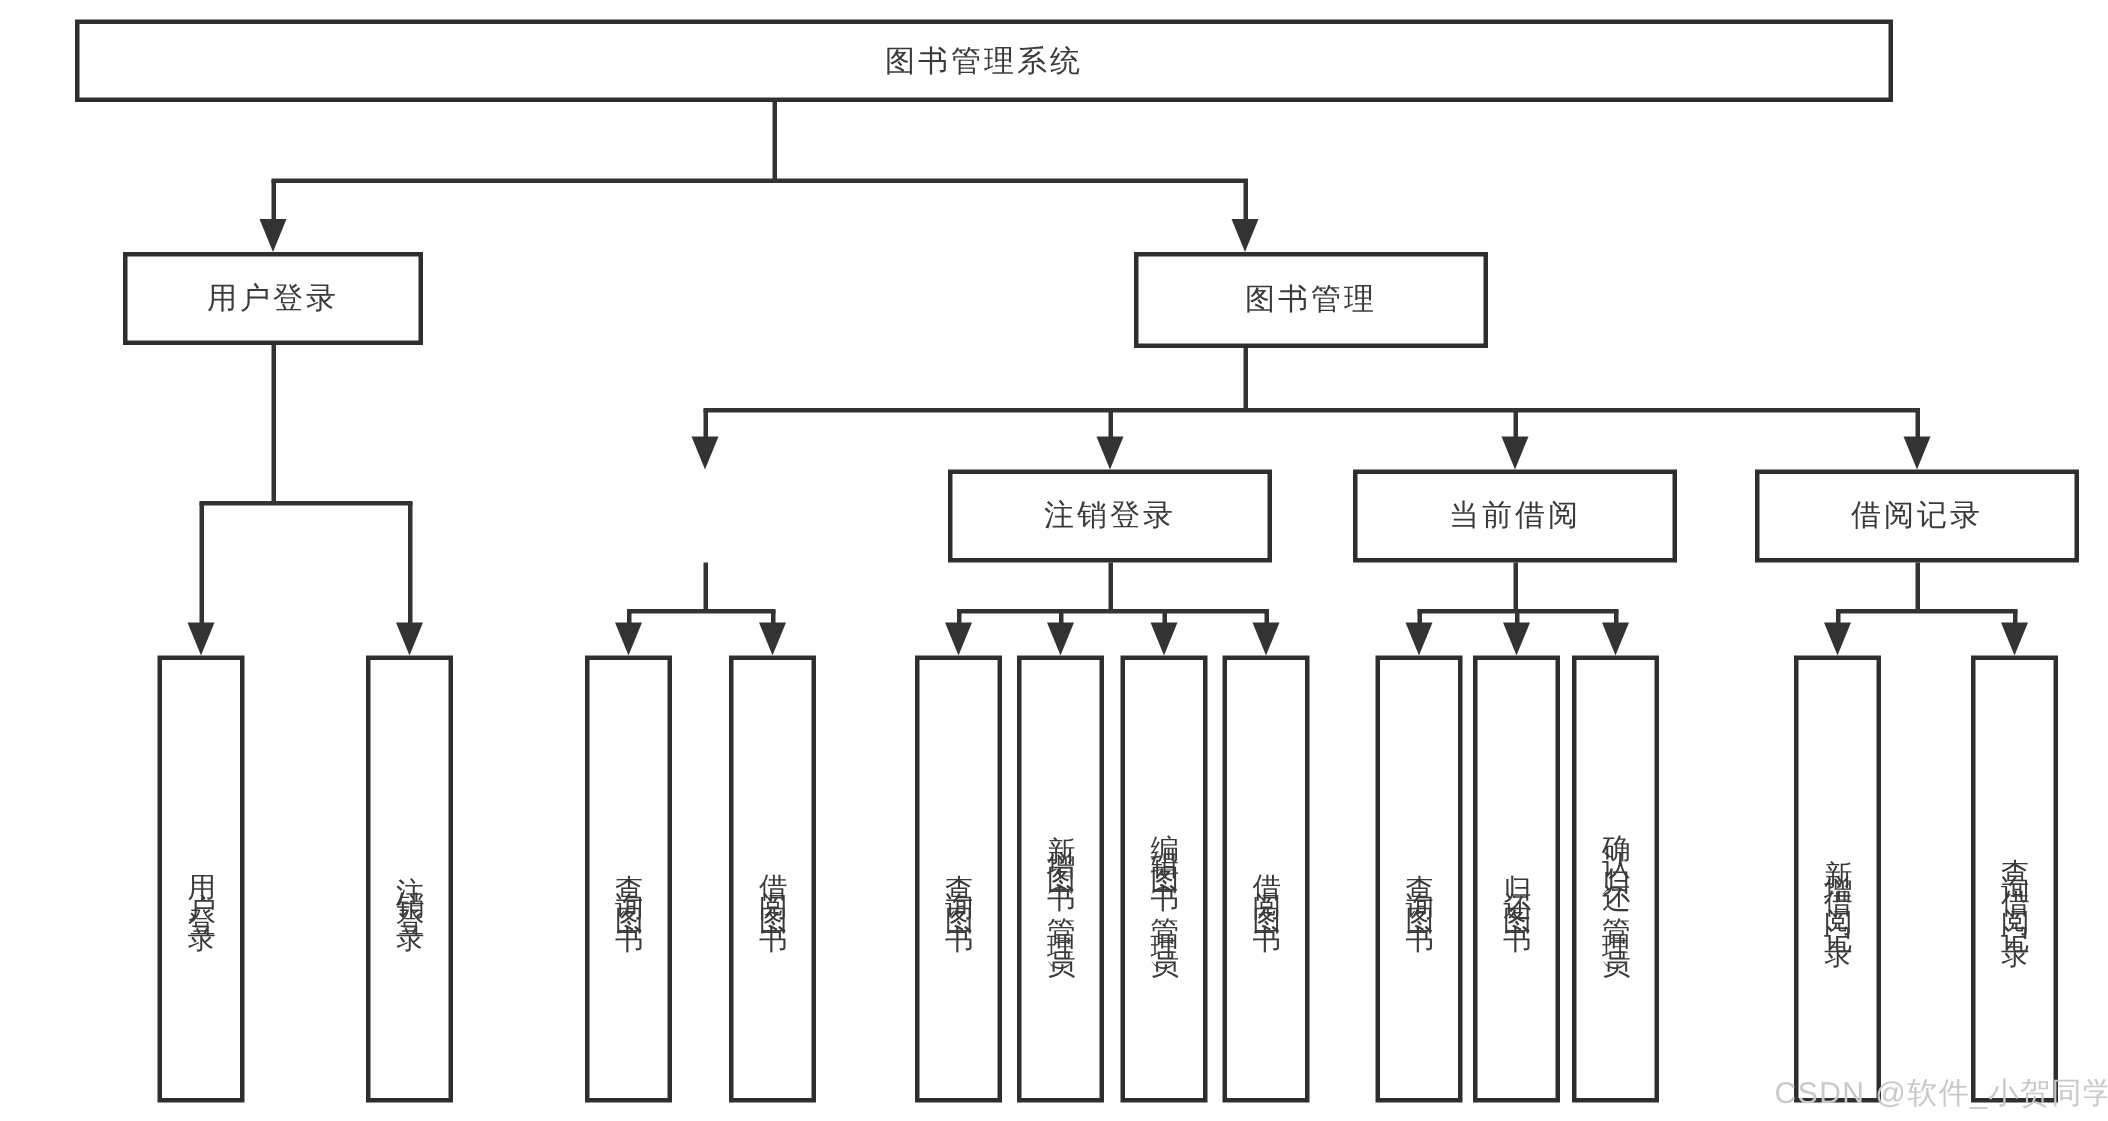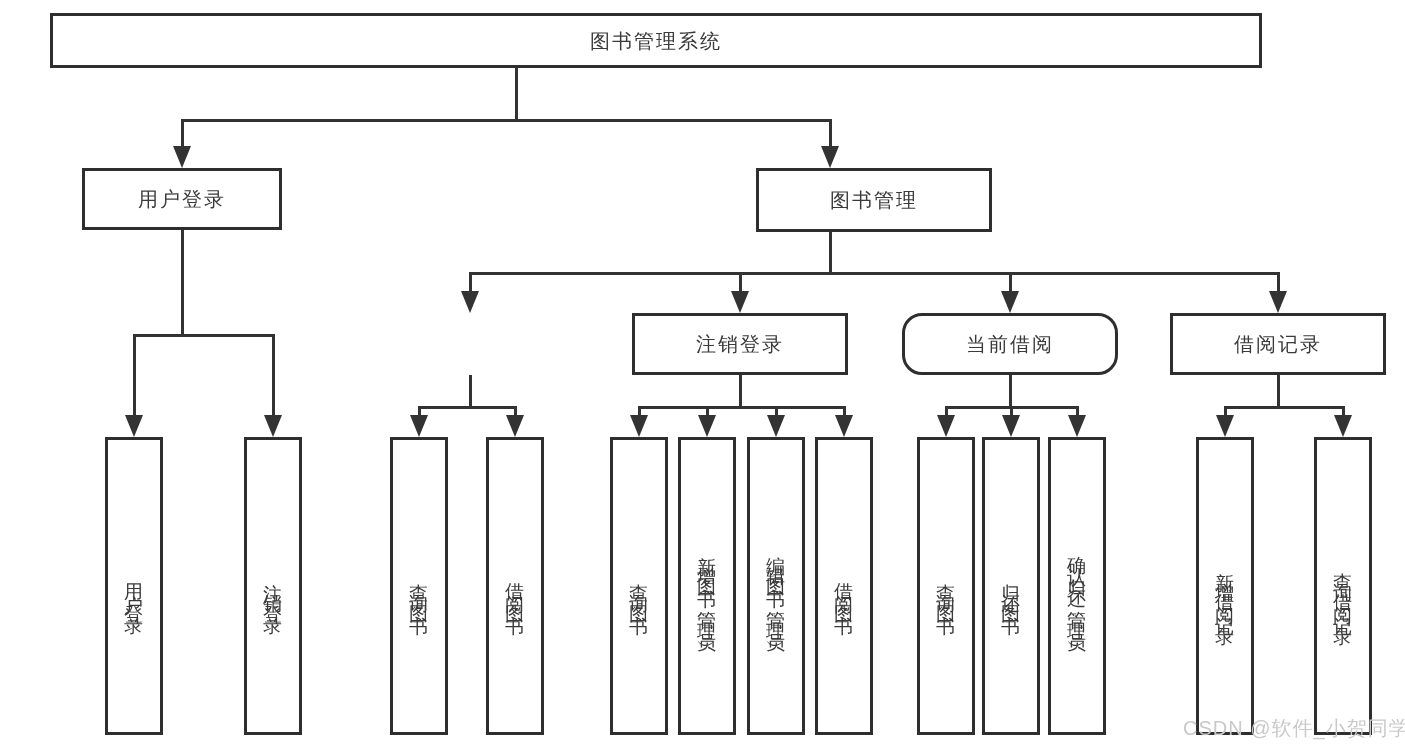--- a/index.html
+++ b/index.html
@@ -72,21 +72,21 @@
 
   <div class="box hbox" style="left:12px; top:13px; width:1212px; height:55px;margin-left:38px;">图书管理系统</div>
 
   <div class="box hbox" style="left:82px; top:168px; width:200px; height:62px;">用户登录</div>
 
   <div class="box hbox" style="left:712px; top:168px; width:236px; height:64px;margin-left:44px;">图书管理</div>
 
 
   <div class="box hbox" style="left:632px; top:313px; width:216px; height:62px;">注销登录</div>
 
-  <div class="box hbox" style="left:902px; top:313px; width:216px; height:62px;border-radius:20px;">当前借阅</div>
+  <div class="box hbox" style="left:902px; top:313px; width:216px; height:62px;">当前借阅</div>
 
   <div class="box hbox" style="left:1170px; top:313px; width:216px; height:62px;">借阅记录</div>
 
   <div class="box leaf" style="left:105px; top:437px; width:58px; height:298px;">用户登录</div>
 
   <div class="box leaf" style="left:244px; top:437px; width:58px; height:298px;">注销登录</div>
 
   <div class="box leaf" style="left:390px; top:437px; width:58px; height:298px;">查询图书</div>
 
   <div class="box leaf" style="left:486px; top:437px; width:58px; height:298px;">借阅图书</div>

